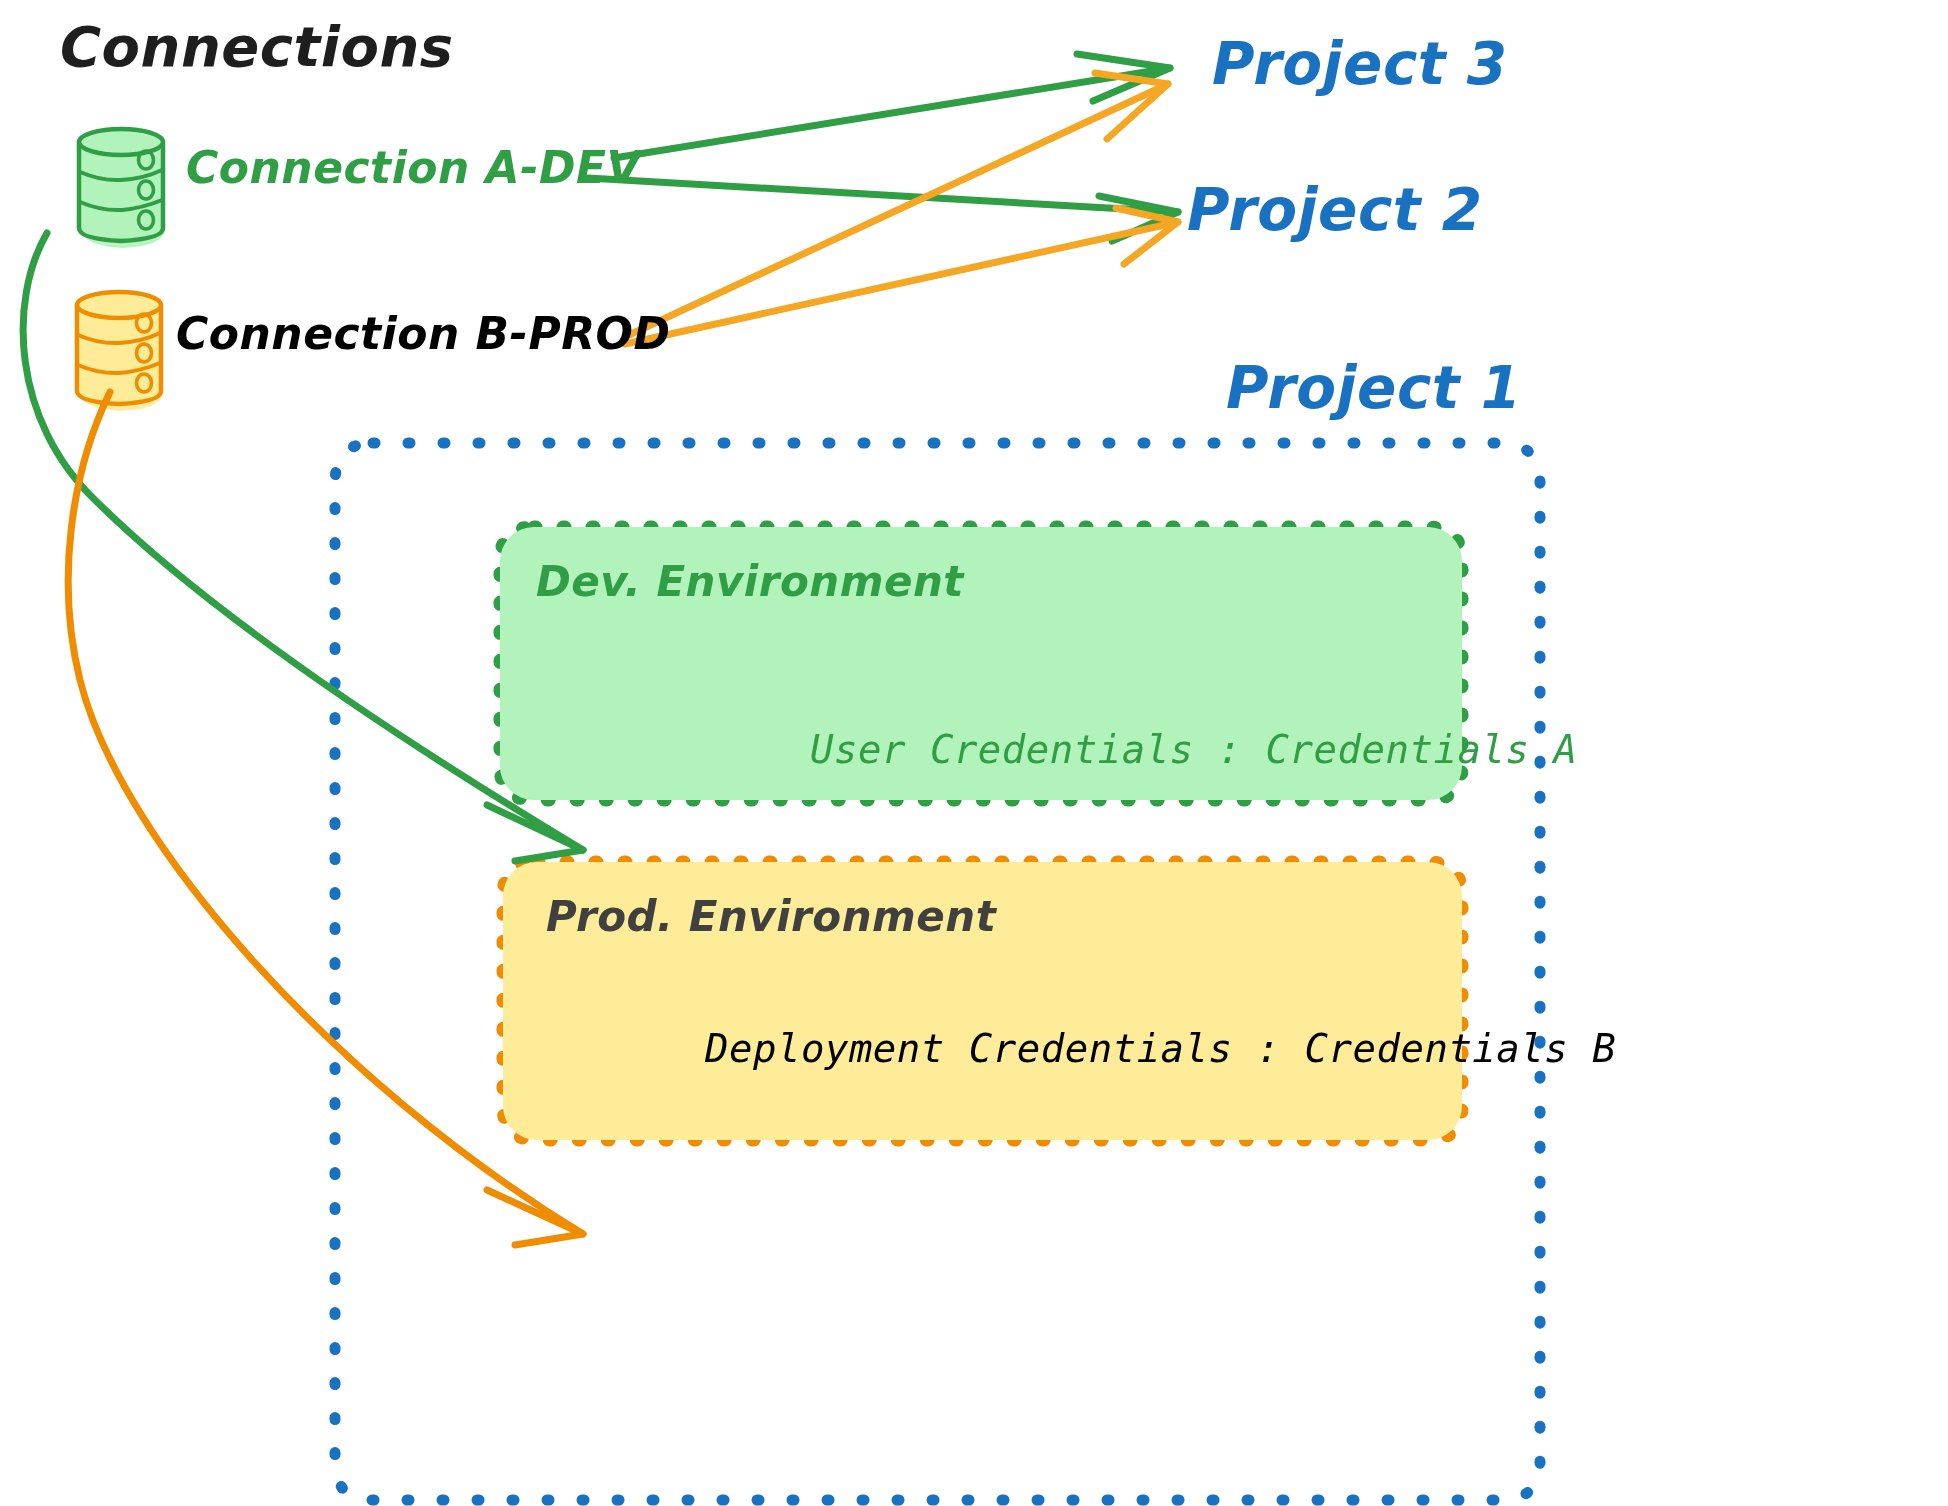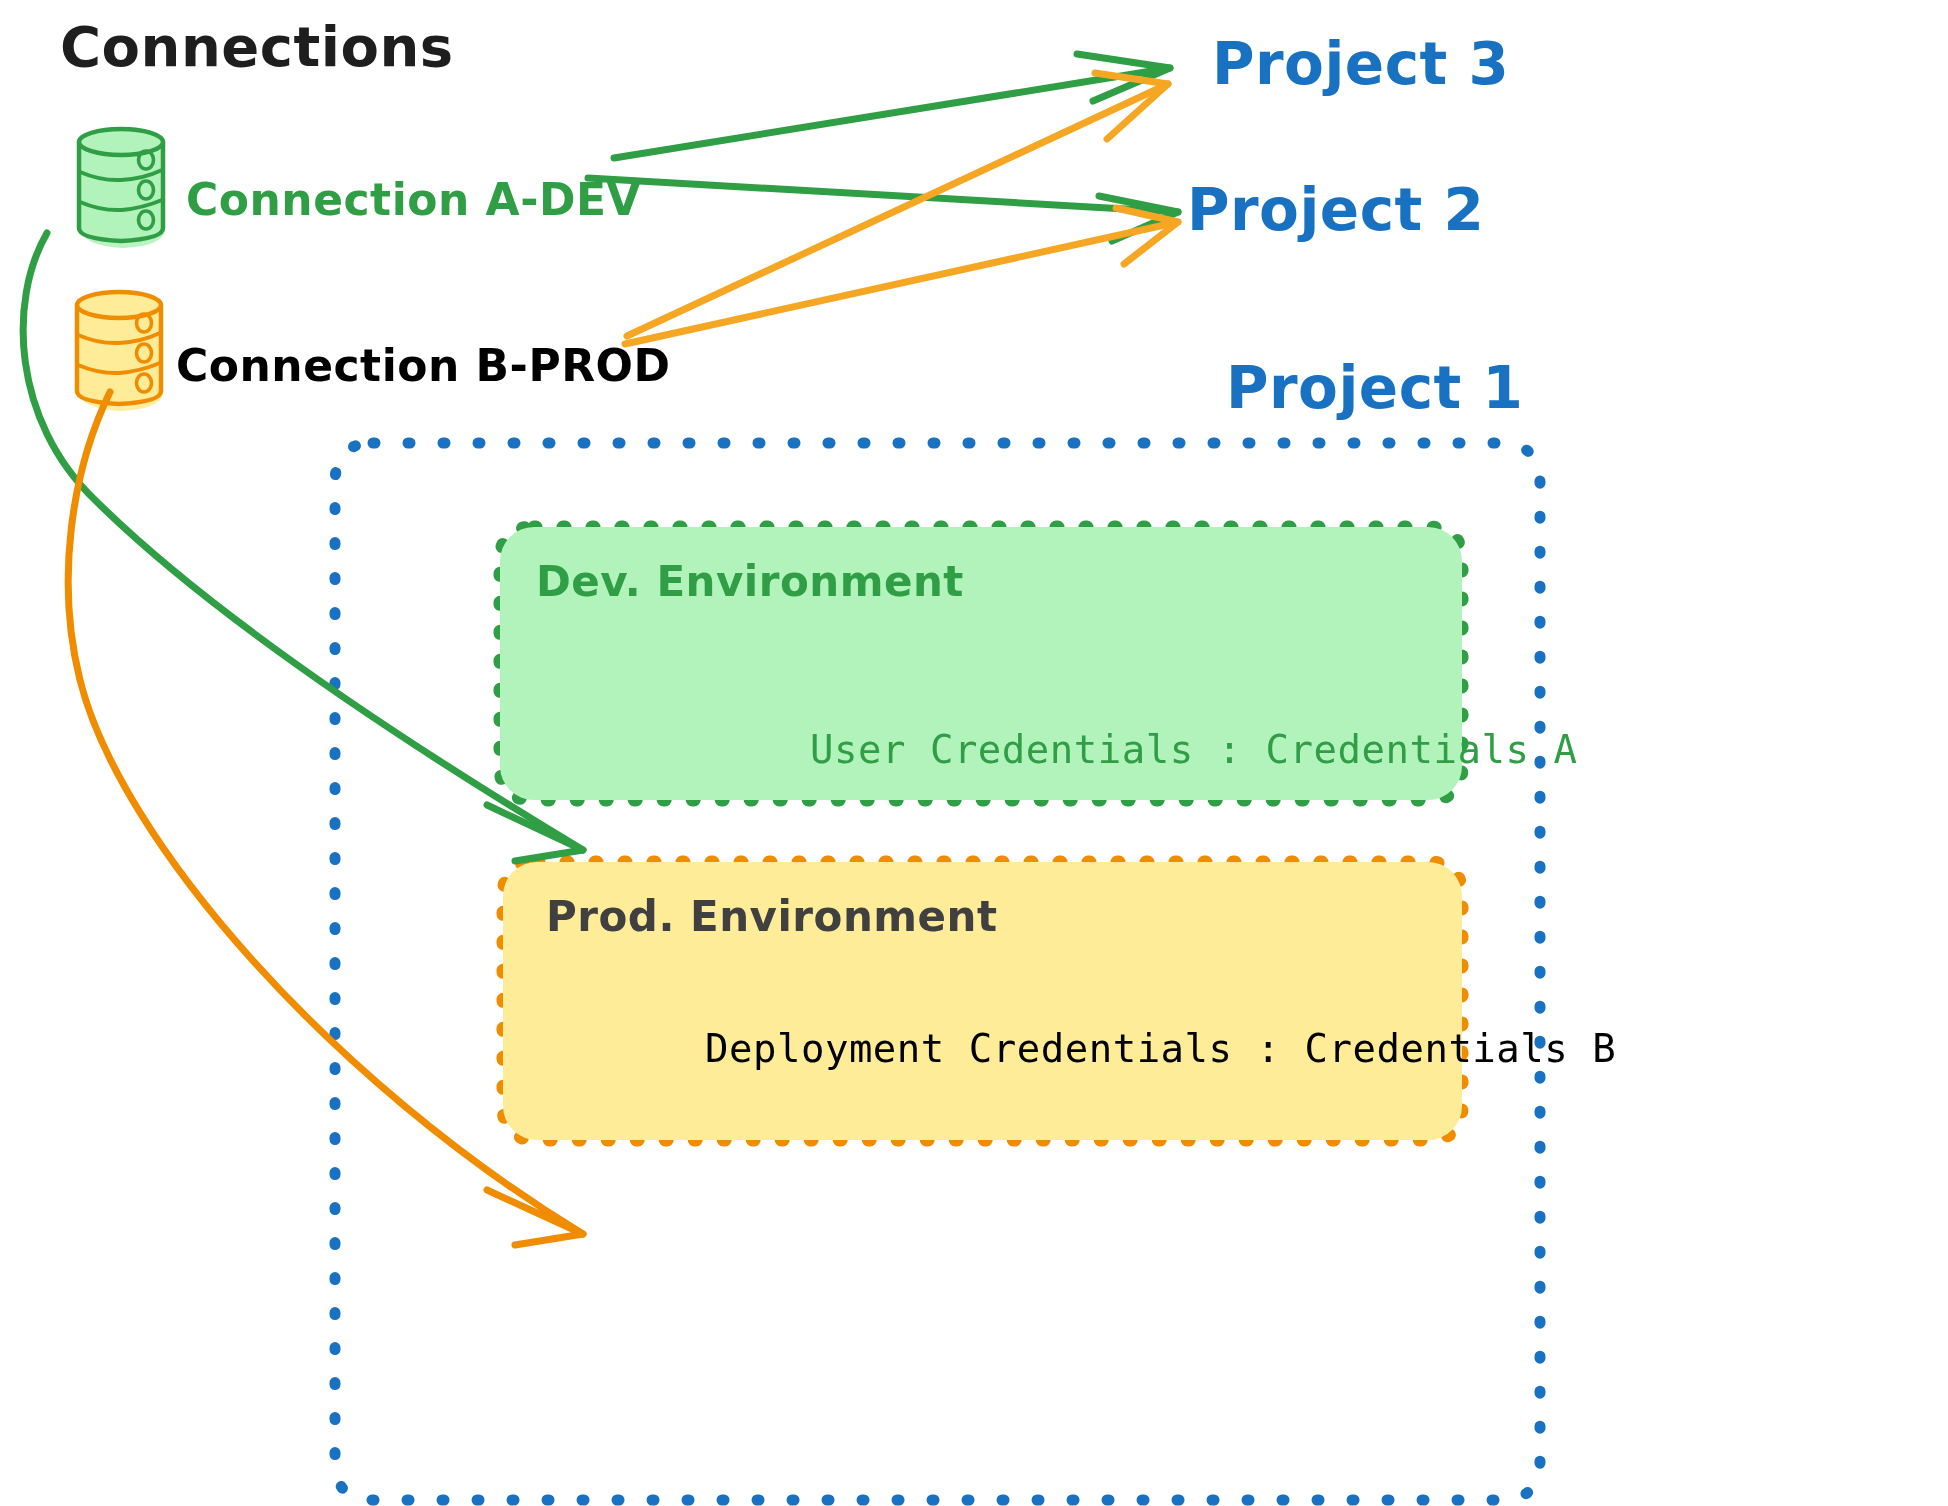--- a/index.html
+++ b/index.html
@@ -1,35 +1,35 @@
 <!DOCTYPE html>
 <html><head>
 <meta charset="utf-8">
 <title>Connections / Projects diagram</title>
 <style>
   html,body{margin:0;padding:0;background:#ffffff;}
   body{
     width:1948px;height:1506px;position:relative;overflow:hidden;
     font-family:"DejaVu Sans", sans-serif;
   }
-  #stage{position:absolute;inset:0;width:1884px;height:1506px;}
+  #stage{position:absolute;inset:0;width:1884px;height:1506px;font-style:italic;}
   svg#scene{position:absolute;left:0;top:0;width:1948px;height:1506px;}
 
   
   .lbl{position:absolute;white-space:nowrap;}
 
   .title-connections{
     left:60px; top:14px;
     font-family:"DejaVu Sans", sans-serif;
     font-size:56px; font-weight:700; color:#1e1e1e;
     letter-spacing:0.5px;
   }
   .conn-label{
     font-family:"DejaVu Sans", sans-serif;
-    font-size:44px; font-weight:700; letter-spacing:0.5px;margin-top:32px;
+    font-size:44px; font-weight:700; letter-spacing:0.5px;
   }
   .conn-a{ left:186px; top:142px; color:#2f9e44; }
   .conn-b{ left:176px; top:308px; color:#000000; }
 
   .project-label{
     font-family:"DejaVu Sans", sans-serif;
     font-size:58px; font-weight:700; color:#1971c2; letter-spacing:0.5px;
   }
   .proj3{ left:1212px; top:30px; }
   .proj2{ left:1187px; top:176px; }

